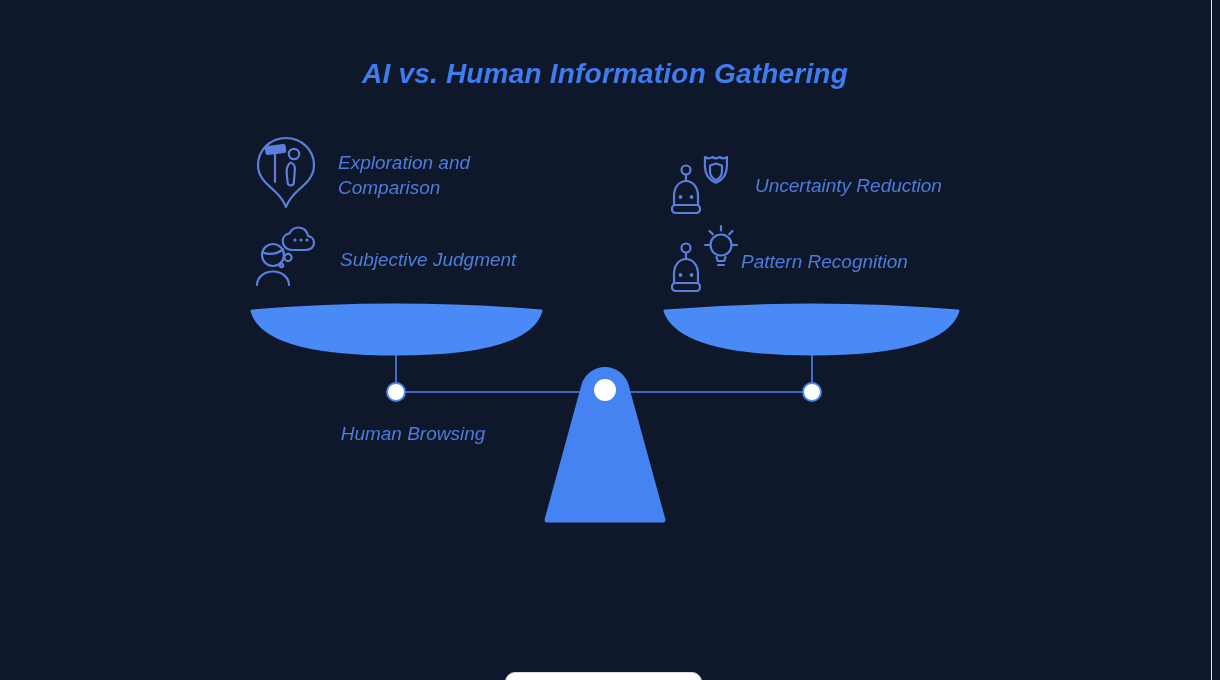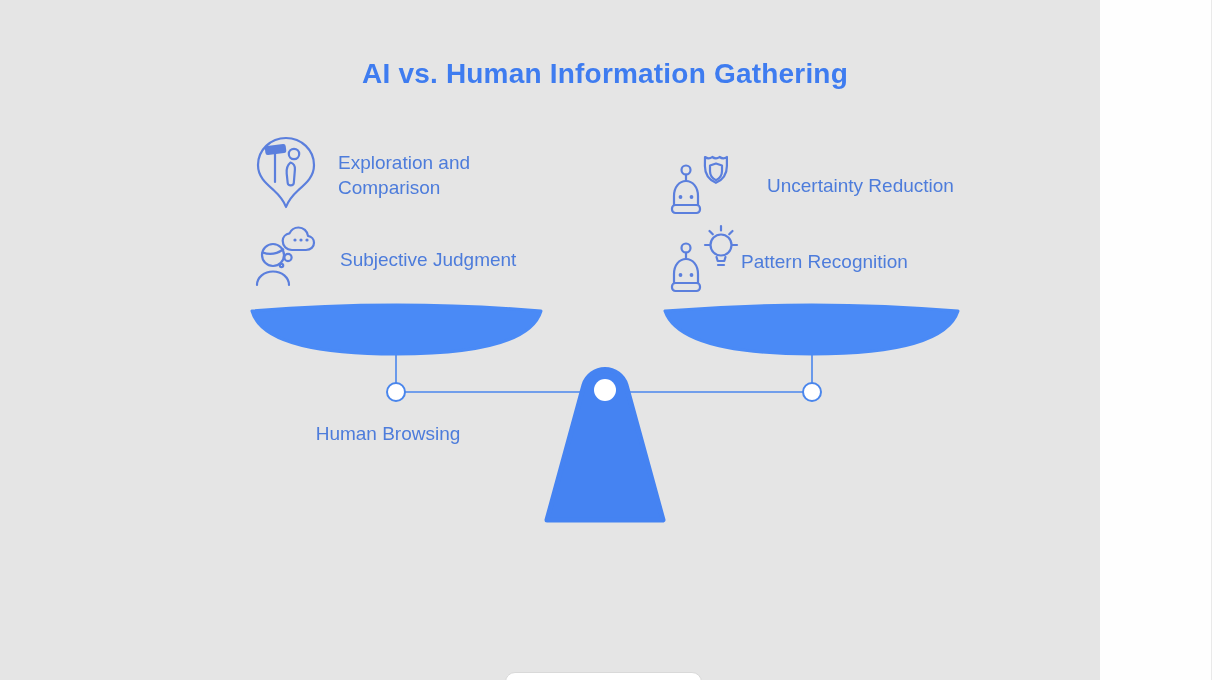--- a/index.html
+++ b/index.html
@@ -1,45 +1,45 @@
 <!DOCTYPE html>
 <html><head>
 <meta charset="utf-8">
 <style>
   * { margin:0; padding:0; box-sizing:border-box; }
   html,body { width:1220px; height:680px; overflow:hidden; }
   body { background:#fefefe; font-family:"Liberation Sans", sans-serif; }
-  .page { position:relative; width:1100px; height:680px; background:#e5e5e5; }
+  .page { position:relative; width:1220px; height:680px; background:#0f172a;font-style:italic; }
 
   .title {
     position:absolute; left:0; top:58px; width:1210px;
     text-align:center; font-size:28px; font-weight:700; color:#3e7cf0;
     letter-spacing:0.2px;
   }
 
   .feature { position:absolute; display:flex; align-items:center; }
   .feature .icon { flex:0 0 auto; display:block; }
   .feature .flabel { color:#4d7cdb; font-size:19px; line-height:25px; }
 
   .f-explore  { left:252px; top:134px; }
   .f-explore .flabel { margin-left:18px; width:152px; }
   .f-subject  { left:250px; top:224px; }
   .f-subject .flabel { margin-left:18px; white-space:nowrap;text-align:right; }
   .f-uncert   { left:665px; top:146px; }
-  .f-uncert .flabel { margin-left:28px; white-space:nowrap; }
+  .f-uncert .flabel { margin-left:16px; white-space:nowrap; }
   .f-pattern  { left:665px; top:224px; }
   .f-pattern .flabel { white-space:nowrap; }
 
   svg.scale { position:absolute; left:240px; top:298px; }
 
   .side-label {
     position:absolute; top:423px; width:240px; text-align:center;
     color:#4d7cdb; font-size:19px;
   }
-  .side-label.left  { left:268px; }
+  .side-label.left  { left:293px; }
   .side-label.right { left:693px; }
 
   .bottom-peek {
     position:absolute; left:505px; top:672px; width:197px; height:16px;
     background:#ffffff; border:1.5px solid #d9d9d9;
     border-radius:10px 10px 0 0;
   }
   .right-divider {
     position:absolute; left:1211px; top:0; width:1px; height:680px;
     background:#e9e9e9;

